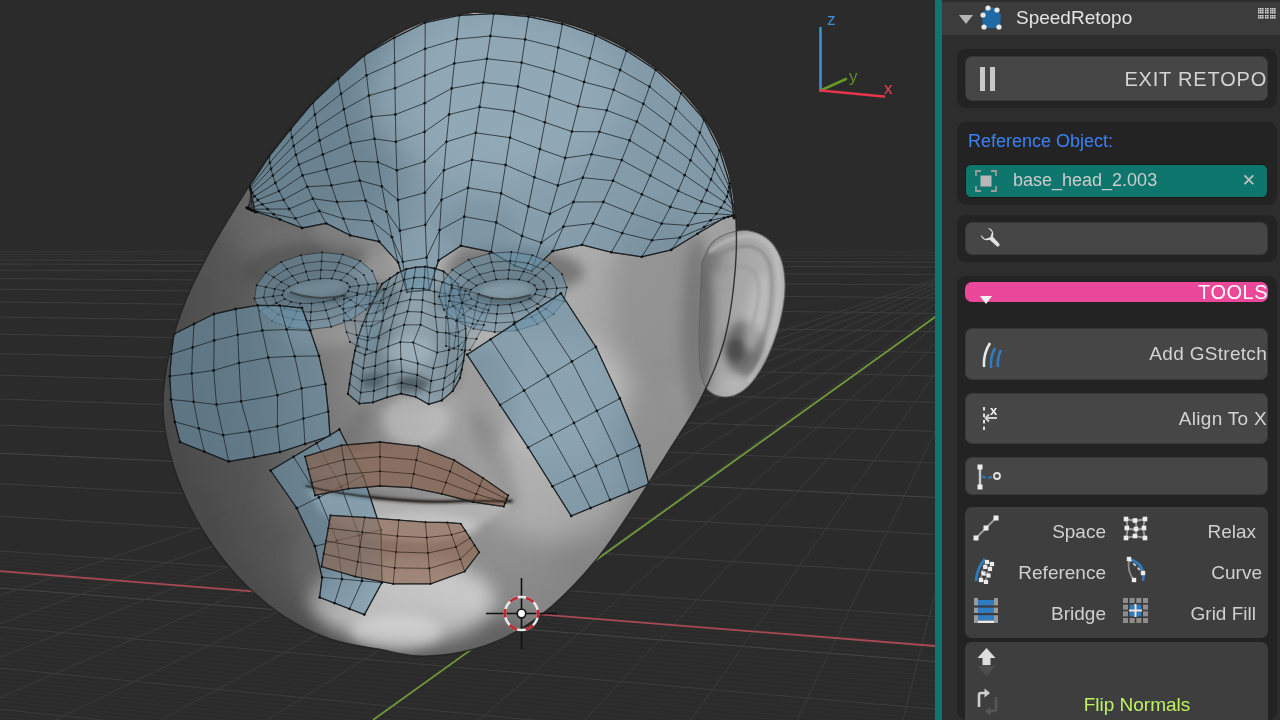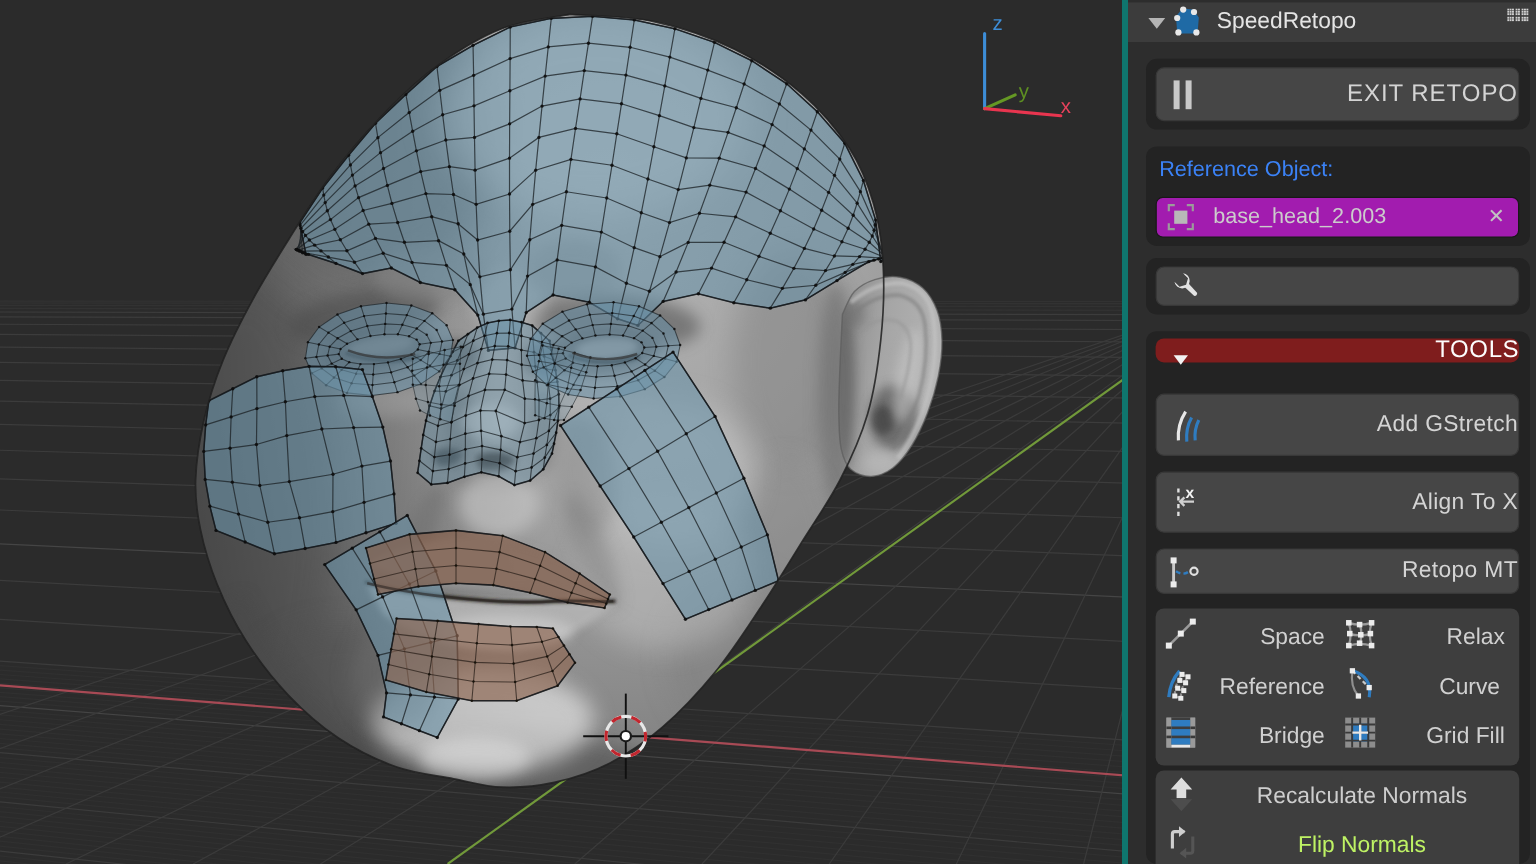--- a/index.html
+++ b/index.html
@@ -1,32 +1,32 @@
 <!DOCTYPE html>
 <html><head><meta charset="utf-8"><style>
 *{margin:0;padding:0;box-sizing:border-box}
 html,body{width:1280px;height:720px;overflow:hidden;background:#2b2b2b;font-family:"Liberation Sans",sans-serif}
 .stage{position:absolute;left:0;top:0;width:1280px;height:720px}
-.panel{position:absolute;left:935px;top:0;width:345px;height:720px;background:#2d2d2d;border-left:5px solid #0f766e}
+.panel{position:absolute;left:935px;top:0;width:345px;height:720px;background:#2d2d2d;border-left:7px solid #0f766e}
 .phead{position:absolute;left:0;top:2px;width:345px;height:33px;background:#3c3c3c}
 .tri{position:absolute;left:17px;top:13px;width:0;height:0;border-left:7px solid transparent;border-right:7px solid transparent;border-top:9px solid #b4b4b4}
 .plogo{position:absolute;left:33px;top:2px}
 .ptitle{position:absolute;left:74px;top:5px;font-size:19px;color:#e4e4e4}
 .pdrag{position:absolute;left:316px;top:4px}
 .box{position:absolute;left:15px;width:320px;background:#232323;border-radius:9px}
 .btn{position:absolute;left:8px;width:303px;background:#464646;border-radius:7px;border:1px solid #383838}
 .btxt{position:absolute;left:0;top:50%;transform:translateY(-50%);width:100%;text-align:right;font-size:18px;color:#d4d4d4;letter-spacing:0.3px}
 .bicon{position:absolute;left:13px;top:10px}
 .pbar{position:absolute;left:1px;top:0;width:5px;height:24px;background:#c9c9c9}
 .lbl{position:absolute;font-size:18px;color:#3b82f6}
-.field{position:absolute;left:8px;width:303px;height:34px;background:#a21caf;border-radius:6px;border:1px solid #181818}
+.field{position:absolute;left:8px;width:303px;height:34px;background:#0f766e;border-radius:6px;border:1px solid #181818}
 .ficon{position:absolute;left:7px;top:3px}
 .ftxt{position:absolute;left:47px;top:5px;font-size:18px;color:#cccccc}
 .fx{position:absolute;right:11px;top:5px;font-size:17px;color:#c2c2c2}
-.greenhdr{position:absolute;left:8px;top:6px;width:303px;height:20px;background:#7f1d1d;border-radius:7px}
+.greenhdr{position:absolute;left:8px;top:6px;width:303px;height:20px;background:#ec4899;border-radius:7px}
 .wtri{position:absolute;left:15px;top:14px;width:0;height:0;border-left:6.5px solid transparent;border-right:6.5px solid transparent;border-top:8.5px solid #f2f2f2}
 .gridbox{position:absolute;left:8px;width:303px;background:#3e3e3e;border-radius:7px}
 .gicon{position:absolute}
 .glab{position:absolute;font-size:19px;color:#d0d0d0;text-align:right}
 .nlab{position:absolute;left:52px;width:240px;text-align:center;font-size:19px;color:#cdcdcd}
 </style></head>
 <body>
 <div class="stage">
     <svg width="960" height="720" viewBox="0 0 960 720" style="position:absolute;left:0;top:0">
       <g>
@@ -1348,21 +1348,20 @@
           <span class="btxt" style="font-size:19px">Align To X</span>
         </div>
         <div class="btn" style="top:181px;height:38px">
           <span class="bicon" style="left:10px;top:6px"><svg width="30" height="26" viewBox="0 0 30 26">
 <line x1="4" y1="3" x2="4" y2="23" stroke="#c9c9c9" stroke-width="2.4"></line>
 <rect x="1.5" y="0.5" width="5" height="5" fill="#ececec"></rect>
               <rect x="1.5" y="20.5" width="5" height="5" fill="#ececec"></rect>
 <path d="M6 12 Q12 16 17 12" fill="none" stroke="#2f7cc0" stroke-width="2" stroke-dasharray="4 2.6"></path>
 <circle cx="21" cy="12" r="3" fill="none" stroke="#e0e0e0" stroke-width="1.8"></circle>
             </svg></span>
-          <span class="btxt" style="font-size:19px">Retopo MT</span>
         </div>
         <div class="gridbox" style="top:231px;height:131px">
           <span class="gicon" style="left:8px;top:8px"><svg width="26" height="26" viewBox="0 0 26 26">
 <line x1="3" y1="23" x2="23" y2="3" stroke="#9a9a9a" stroke-width="2.2"></line>
 <rect x="0.5" y="20.5" width="5" height="5" fill="#ececec"></rect>
               <rect x="10.5" y="10.5" width="5" height="5" fill="#ececec"></rect>
 <rect x="20.5" y="0.5" width="5" height="5" fill="#ececec"></rect>
             </svg></span>
           <span class="glab" style="left:41px;top:14px;width:100px">Space</span>
           <span class="gicon" style="left:157px;top:8px"><svg width="27" height="27" viewBox="0 0 27 27">
@@ -1400,21 +1399,21 @@
             </svg></span>
           <span class="glab" style="left:41px;top:55px;width:100px">Reference</span>
           <span class="gicon" style="left:157px;top:49px"><svg width="28" height="28" viewBox="0 0 28 28">
 <path d="M7 3 Q24 8 21 25" fill="none" stroke="#2f7cc0" stroke-width="2.6"></path>
 <path d="M7 3 Q5 16 12 24" fill="none" stroke="#8f8f8f" stroke-width="1.8"></path>
 <line x1="7" y1="3" x2="21" y2="17" stroke="#c9c9c9" stroke-width="1.8" stroke-dasharray="3.5 2.6"></line>
               <rect x="4.8" y="0.8" width="4.4" height="4.4" fill="#ececec"></rect>
               <rect x="18.8" y="14.8" width="4.4" height="4.4" fill="#ececec"></rect>
               <rect x="9.8" y="21.8" width="4.4" height="4.4" fill="#ececec"></rect>
             </svg></span>
-          <span class="glab" style="left:187px;top:55px;width:100px">Curve</span>
+          <span class="glab" style="left:197px;top:55px;width:100px">Curve</span>
           <span class="gicon" style="left:8px;top:90px"><svg width="26" height="27" viewBox="0 0 26 27">
 <rect x="1" y="1" width="24" height="25" fill="#8a8a8a"></rect>
 <rect x="5" y="1" width="16" height="25" fill="#3d3d3d"></rect>
 <rect x="5" y="3" width="16" height="5.4" fill="#2f7cc0"></rect>
 <rect x="5" y="10.6" width="16" height="5.4" fill="#2f7cc0"></rect>
 <rect x="5" y="18.2" width="16" height="5.4" fill="#2f7cc0"></rect>
 <rect x="5" y="23.6" width="16" height="2.4" fill="#e8e8e8"></rect>
 <rect x="1" y="1" width="4" height="25" fill="#9a9a9a"></rect>
               <rect x="21" y="1" width="4" height="25" fill="#9a9a9a"></rect>
 <g fill="#3a3a3a">
@@ -1441,21 +1440,20 @@
                 <line x1="7" y1="13.5" x2="20" y2="13.5"></line>
               </g>
             </svg></span>
           <span class="glab" style="left:191px;top:96px;width:100px">Grid Fill</span>
         </div>
         <div class="gridbox" style="top:366px;height:110px">
           <span class="gicon" style="left:9px;top:5px"><svg width="25" height="30" viewBox="0 0 25 30">
 <path d="M12.5,29 L21.5,19 L16.5,19 L16.5,12 L8.5,12 L8.5,19 L3.5,19 Z" fill="#4d4d4d"></path>
 <path d="M12.5,1 L21.5,11 L16.5,11 L16.5,18 L8.5,18 L8.5,11 L3.5,11 Z" fill="#dedede"></path>
 </svg></span>
-          <div class="nlab" style="top:11px">Recalculate Normals</div>
           <div style="position:absolute;left:0;top:42px;width:100%%;height:2px;background:#333"></div>
           <span class="gicon" style="left:9px;top:46px"><svg width="27" height="28" viewBox="0 0 27 28">
 <path d="M22 9 L22 21 Q22 23 20 23 L12 23" fill="none" stroke="#555555" stroke-width="2.6"></path>
 <path d="M16.5 18.5 L11 23 L16.5 27.5 Z" fill="#555555"></path>
 <path d="M5 19 L5 7 Q5 5 7 5 L15 5" fill="none" stroke="#cecece" stroke-width="2.6"></path>
 <path d="M10.5 0.5 L16 5 L10.5 9.5 Z" fill="#cecece"></path>
 </svg></span>
           <div class="nlab" style="top:52px;color:#bef264">Flip Normals</div>
         </div>
       </div>

